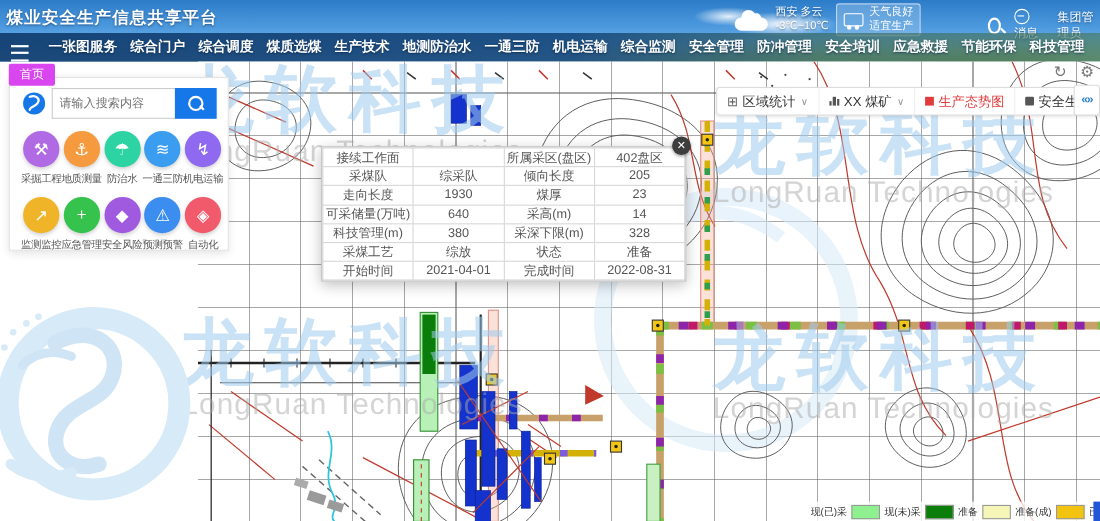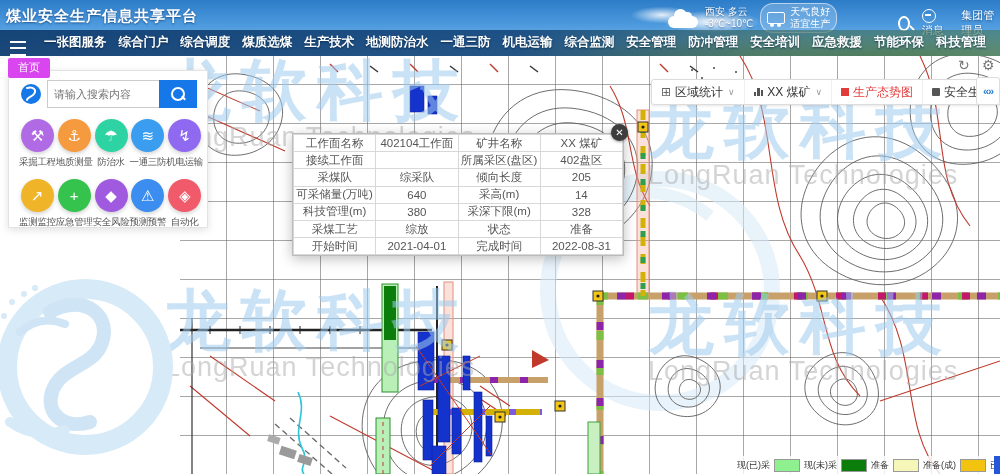--- a/index.html
+++ b/index.html
@@ -13,21 +13,21 @@
       radial-gradient(45px 12px at 662px 15px, rgba(255,255,255,.85), rgba(255,255,255,0) 70%),
       radial-gradient(420px 34px at 880px 58px, rgba(98,142,84,.85), rgba(98,142,84,0) 75%),
       radial-gradient(260px 26px at 640px 58px, rgba(110,150,92,.6), rgba(110,150,92,0) 75%),
       linear-gradient(180deg,#2d7cc8 0%,#4d9ade 45%,#77b6e8 80%,#97c8ec 100%);}
   .app-title{position:absolute;left:6px;top:7px;color:#fff;font-size:15px;font-weight:bold;letter-spacing:1px;text-shadow:0 1px 2px rgba(0,40,90,.6);}
   .weather{position:absolute;left:668px;top:3px;display:flex;align-items:center;gap:7px;color:#fff;}
   .cloud{width:30px;height:12px;background:#fff;border-radius:8px;position:relative;margin-top:8px;}
   .cloud:before{content:"";position:absolute;left:6px;top:-7px;width:13px;height:13px;background:#fff;border-radius:50%;}
   .cloud:after{content:"";position:absolute;left:15px;top:-4px;width:9px;height:9px;background:#fff;border-radius:50%;}
   .wx-txt{font-size:10px;line-height:12px;text-shadow:0 1px 2px rgba(0,40,90,.6);}
-  .wx-box{display:flex;align-items:center;gap:5px;background:rgba(150,195,235,.45);border:1px solid rgba(255,255,255,.55);border-radius:13px;padding:2px 6px;font-size:10px;line-height:12px;color:#fff;}
+  .wx-box{display:flex;align-items:center;gap:5px;background:rgba(150,195,235,.45);border:1px solid rgba(255,255,255,.55);border-radius:3px;padding:2px 6px;font-size:10px;line-height:12px;color:#fff;}
   .truck{width:16px;height:10px;border:1.5px solid #fff;border-radius:2px;position:relative;}
   .truck:after{content:"";position:absolute;left:2px;bottom:-4px;width:4px;height:4px;border-radius:50%;background:#fff;box-shadow:7px 0 0 #fff;}
   .hdr-actions{position:absolute;left:898px;top:8px;display:flex;align-items:center;gap:12px;color:#fff;font-size:11px;text-shadow:0 1px 2px rgba(0,40,90,.6);}
   .mag{width:11px;height:11px;border:2px solid #fff;border-radius:50%;position:relative;display:inline-block;}
   .mag:after{content:"";position:absolute;left:9px;top:9px;width:6px;height:2px;background:#fff;transform:rotate(45deg);}
   .msg-ic{display:inline-block;width:12px;height:12px;border:1.5px solid #fff;border-radius:50%;position:relative;vertical-align:-2px;margin-right:3px;}
   .msg-ic:after{content:"";position:absolute;left:2px;top:4.5px;width:6px;height:1.5px;background:#fff;}
 
   
   .navbar{position:absolute;left:0;top:30px;width:1000px;height:26px;display:flex;align-items:flex-end;
@@ -442,37 +442,37 @@
     </span>
 
   </div>
   <div class="side-toggle">
       <span>«»</span>
     </div>
 
   <div class="popup">
     <table>
       <tbody>
-          <tr>
-        <td>工作面名称</td>
-            <td>402104工作面</td>
-        <td>矿井名称</td>
-            <td>XX 煤矿</td>
-      </tr>
       <tr>
         <td>接续工作面</td>
             <td></td>
         <td>所属采区(盘区)</td>
             <td>402盘区</td>
       </tr>
       <tr>
         <td>采煤队</td>
             <td>综采队</td>
         <td>倾向长度</td>
             <td>205</td>
+      </tr>
+      <tr>
+        <td>走向长度</td>
+            <td>1930</td>
+        <td>煤厚</td>
+            <td>23</td>
       </tr>
       <tr>
         <td>可采储量(万吨)</td>
             <td>640</td>
         <td>采高(m)</td>
             <td>14</td>
       </tr>
       <tr>
         <td>科技管理(m)</td>
             <td>380</td>

